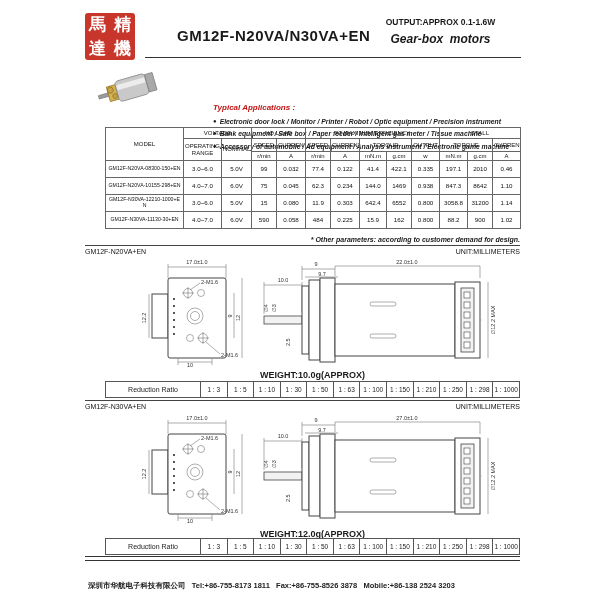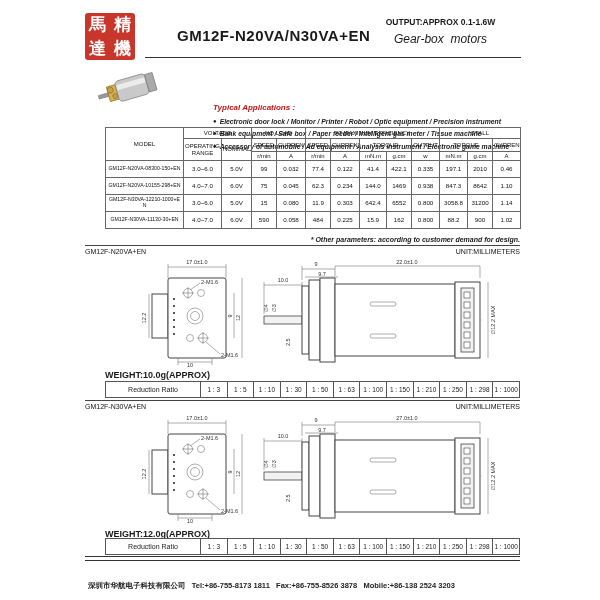--- a/index.html
+++ b/index.html
@@ -6,21 +6,21 @@
   .page{width:600px;height:600px;background:#ffffff;position:relative;overflow:hidden;
         font-family:"Liberation Sans",sans-serif;color:#1a1a1a;}
   
   .logo{position:absolute;left:85px;top:13px;width:50px;height:47px;background:#c8352a;
         border-radius:3px;display:grid;grid-template-columns:1fr 1fr;grid-template-rows:1fr 1fr;
         align-items:center;justify-items:center;color:#fff;font-weight:bold;font-size:17px;line-height:1;}
   .logo span{display:block;}
   .doc-title{position:absolute;left:168px;top:27px;font-size:15px;font-weight:bold;letter-spacing:.5px;margin-left:9px;}
   .header-right{position:absolute;left:358px;top:17px;width:165px;text-align:center;}
   .output-line{font-size:8.5px;font-weight:bold;white-space:pre;}
-  .subtitle{font-size:12px;font-weight:normal;font-style:italic;margin-top:5px;white-space:pre;}
+  .subtitle{font-size:12px;font-weight:bold;font-style:italic;margin-top:5px;white-space:pre;}
   .header-rule{position:absolute;left:145px;top:57px;width:376px;border-top:1.5px solid #333;}
   
   .motor-photo{position:absolute;left:92px;top:64px;}
   .apps{position:absolute;left:213px;top:63px;width:310px;}
   .apps-heading{color:#c11414;font-style:italic;font-weight:bold;font-size:8px;margin-top:40px;}
   .app-item{font-size:6.8px;font-style:italic;font-weight:bold;margin-top:5.5px;display:flex;align-items:flex-start;}
   .app-item .bullet{font-size:6px;margin-right:3px;font-style:normal;}
   
   .spec-table{position:absolute;left:105px;top:127px;width:415px;border-collapse:collapse;
               table-layout:fixed;font-size:6px;color:#111;}
@@ -28,21 +28,21 @@
                  line-height:1.15;overflow:hidden;}
   .spec-table tr.h1{height:11px;} .spec-table tr.h2{height:13px;} .spec-table tr.h3{height:9px;}
   .spec-table tr.dr{height:17px;font-size:6.2px;}
   .spec-table td.model-cell{font-size:5.2px;word-break:break-all;padding:0 2px;}
   .note{position:absolute;left:105px;top:236px;width:415px;text-align:right;
         font-size:7px;font-weight:bold;font-style:italic;}
   
   .sec-rule{position:absolute;left:85px;width:435px;border-top:1px solid #444;}
   .sec-head{position:absolute;left:85px;width:435px;display:flex;justify-content:space-between;
             font-size:7px;color:#111;}
-  .weight{position:absolute;left:105px;width:415px;text-align:left;font-size:9px;font-weight:bold;}
+  .weight{position:absolute;left:105px;width:415px;text-align:center;font-size:9px;font-weight:bold;}
   .ratio-table{position:absolute;left:105px;width:415px;border-collapse:collapse;font-size:6.5px;table-layout:fixed;}
   .ratio-table td{border:1px solid #555;height:13px;text-align:center;overflow:hidden;}
   .ratio-table td.lbl{font-size:7px;}
   svg.draw{position:absolute;}
   svg.draw text{font-family:"Liberation Sans",sans-serif;font-size:5.5px;fill:#333;}
   svg.draw .ln{stroke:#777;stroke-width:.6;fill:none;}
   svg.draw .part{stroke:#444;stroke-width:1;fill:#fff;}
   svg.draw .partf{stroke:#444;stroke-width:.8;fill:#f2f2f2;}
   svg.draw .cl{stroke:#999;stroke-width:.5;stroke-dasharray:6 2 1 2;fill:none;}
   

